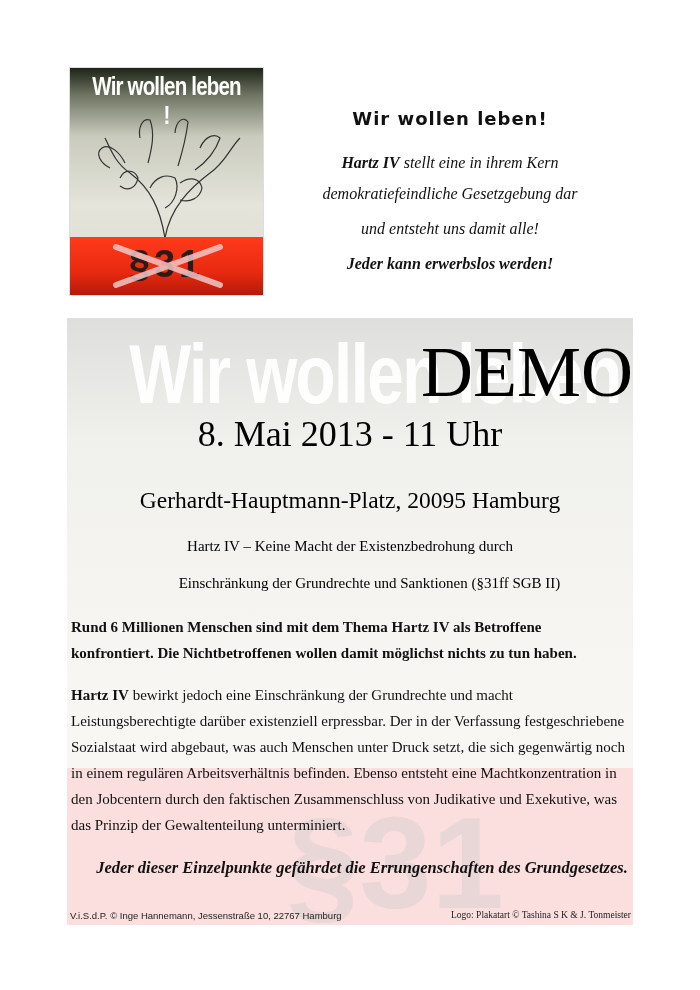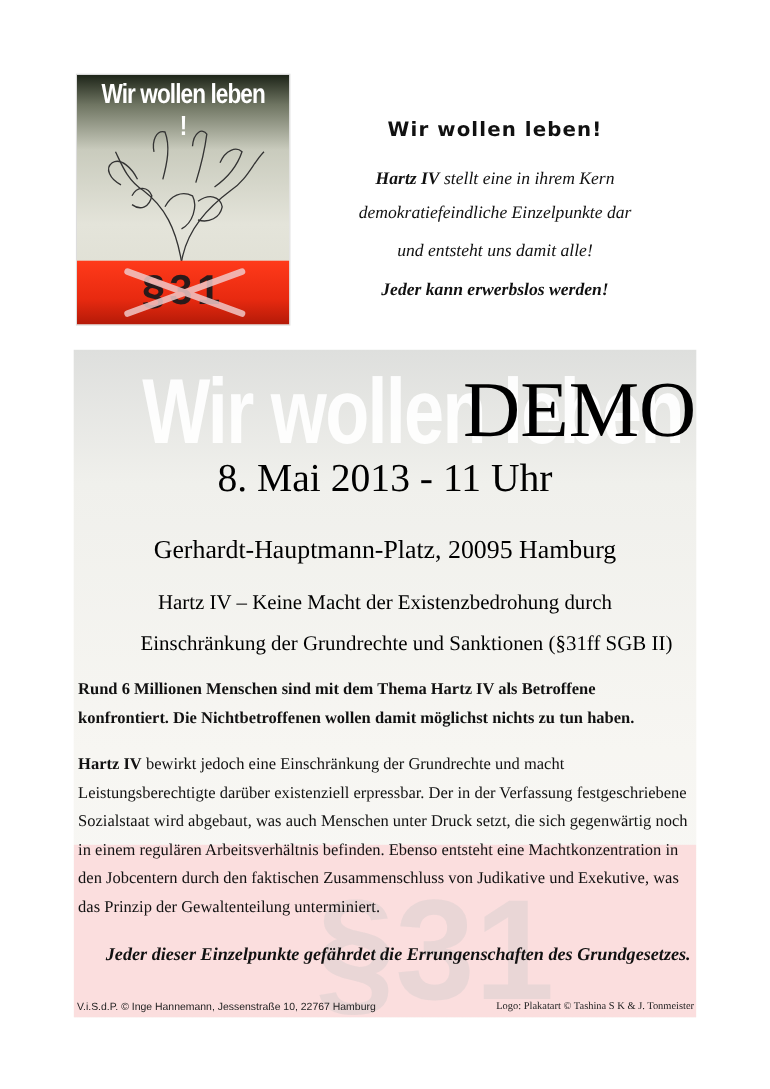--- a/index.html
+++ b/index.html
@@ -15,21 +15,21 @@
   .intro-h{font-family:"DejaVu Sans",sans-serif;font-weight:bold;font-size:18px;letter-spacing:1px;margin:0 0 18px 0;}
   .intro p{margin:0;font-style:italic;font-size:14.5px;line-height:31px;font-family:"Liberation Serif",serif;font-size:16px;}
   .intro .b{font-weight:bold;}
   .panel{position:absolute;left:67px;top:318px;width:566px;height:607px;background:linear-gradient(180deg,#dedfdd 0%,#f0f0ec 20%,#f7f6f2 60%,#f8f8f6 100%);overflow:hidden;}
   .pink{position:absolute;left:0;right:0;top:450px;bottom:0;background:#fbdede;}
   .ghost{position:absolute;left:0;right:0;top:8px;text-align:center;font-family:"Liberation Sans",sans-serif;font-weight:bold;font-size:84px;color:rgba(255,255,255,0.92);letter-spacing:-2px;transform:scaleX(0.78);white-space:nowrap;}
   .ghost-para{position:absolute;left:220px;top:470px;font-family:"Liberation Sans",sans-serif;font-weight:bold;font-size:130px;color:rgba(200,200,200,0.35);}
   .demo{position:absolute;left:0;right:0;top:14px;text-align:right;font-family:"Liberation Serif",serif;font-size:72px;font-weight:normal;color:#000;line-height:80px;}
   .date{position:absolute;left:0;right:0;top:95px;text-align:center;font-family:"Liberation Serif",serif;font-size:36px;color:#000;}
   .place{position:absolute;left:0;right:0;top:169px;text-align:center;font-family:"Liberation Serif",serif;font-size:23.5px;color:#000;}
-  .sub{position:absolute;left:0;right:0;text-align:center;font-family:"Liberation Serif",serif;font-size:19px;color:#000;}
+  .sub{position:absolute;left:0;right:0;text-align:center;font-family:"Liberation Serif",serif;font-size:15px;color:#000;}
   .sub1{top:220px;} .sub2{top:257px;margin-left:39px;}
   .body{position:absolute;left:4px;right:6px;font-family:"Liberation Serif",serif;font-size:15px;line-height:26px;color:#111;}
   .body1{top:296px;font-weight:bold;}
   .body2{top:364px;}
   .body2 b{font-weight:bold;}
   .closing{position:absolute;left:0;right:0;top:540px;text-align:center;font-family:"Liberation Serif",serif;font-weight:bold;font-style:italic;font-size:16.5px;padding-left:24px;}
   .foot-l{position:absolute;left:3px;top:592px;font-family:Liberation Sans, sans-serif;font-size:9.5px;color:#222;}
   .foot-r{position:absolute;right:2px;top:592px;font-family:"Liberation Serif",serif;font-size:9.5px;color:#222;}
 </style>
 </head>
@@ -52,21 +52,21 @@
     <div class="logo-para">§31</div>
     <svg class="logo-x" viewBox="0 0 120 46">
       <path d="M8 4 L112 42 M112 4 L8 42" stroke="rgba(240,200,200,0.85)" stroke-width="6" stroke-linecap="round"></path>
     </svg>
   </div>
 </div>
 
 <div class="intro">
   <div class="intro-h">Wir wollen leben!</div>
   <p><span class="b">Hartz IV</span><span> stellt eine in ihrem Kern</span></p>
-  <p>demokratiefeindliche Einzelpunkte dar</p>
+  <p>demokratiefeindliche Gesetzgebung dar</p>
   <p style="margin-top:4px">und entsteht uns damit alle!</p>
   <p class="b" style="margin-top:4px">Jeder kann erwerbslos werden!</p>
 </div>
 
 <div class="panel">
   <div class="pink"></div>
   <div class="ghost-para">§31</div>
   <div class="ghost">Wir wollen leben !</div>
   <div class="demo">DEMO</div>
   <div class="date">8. Mai 2013 - 11 Uhr</div>

